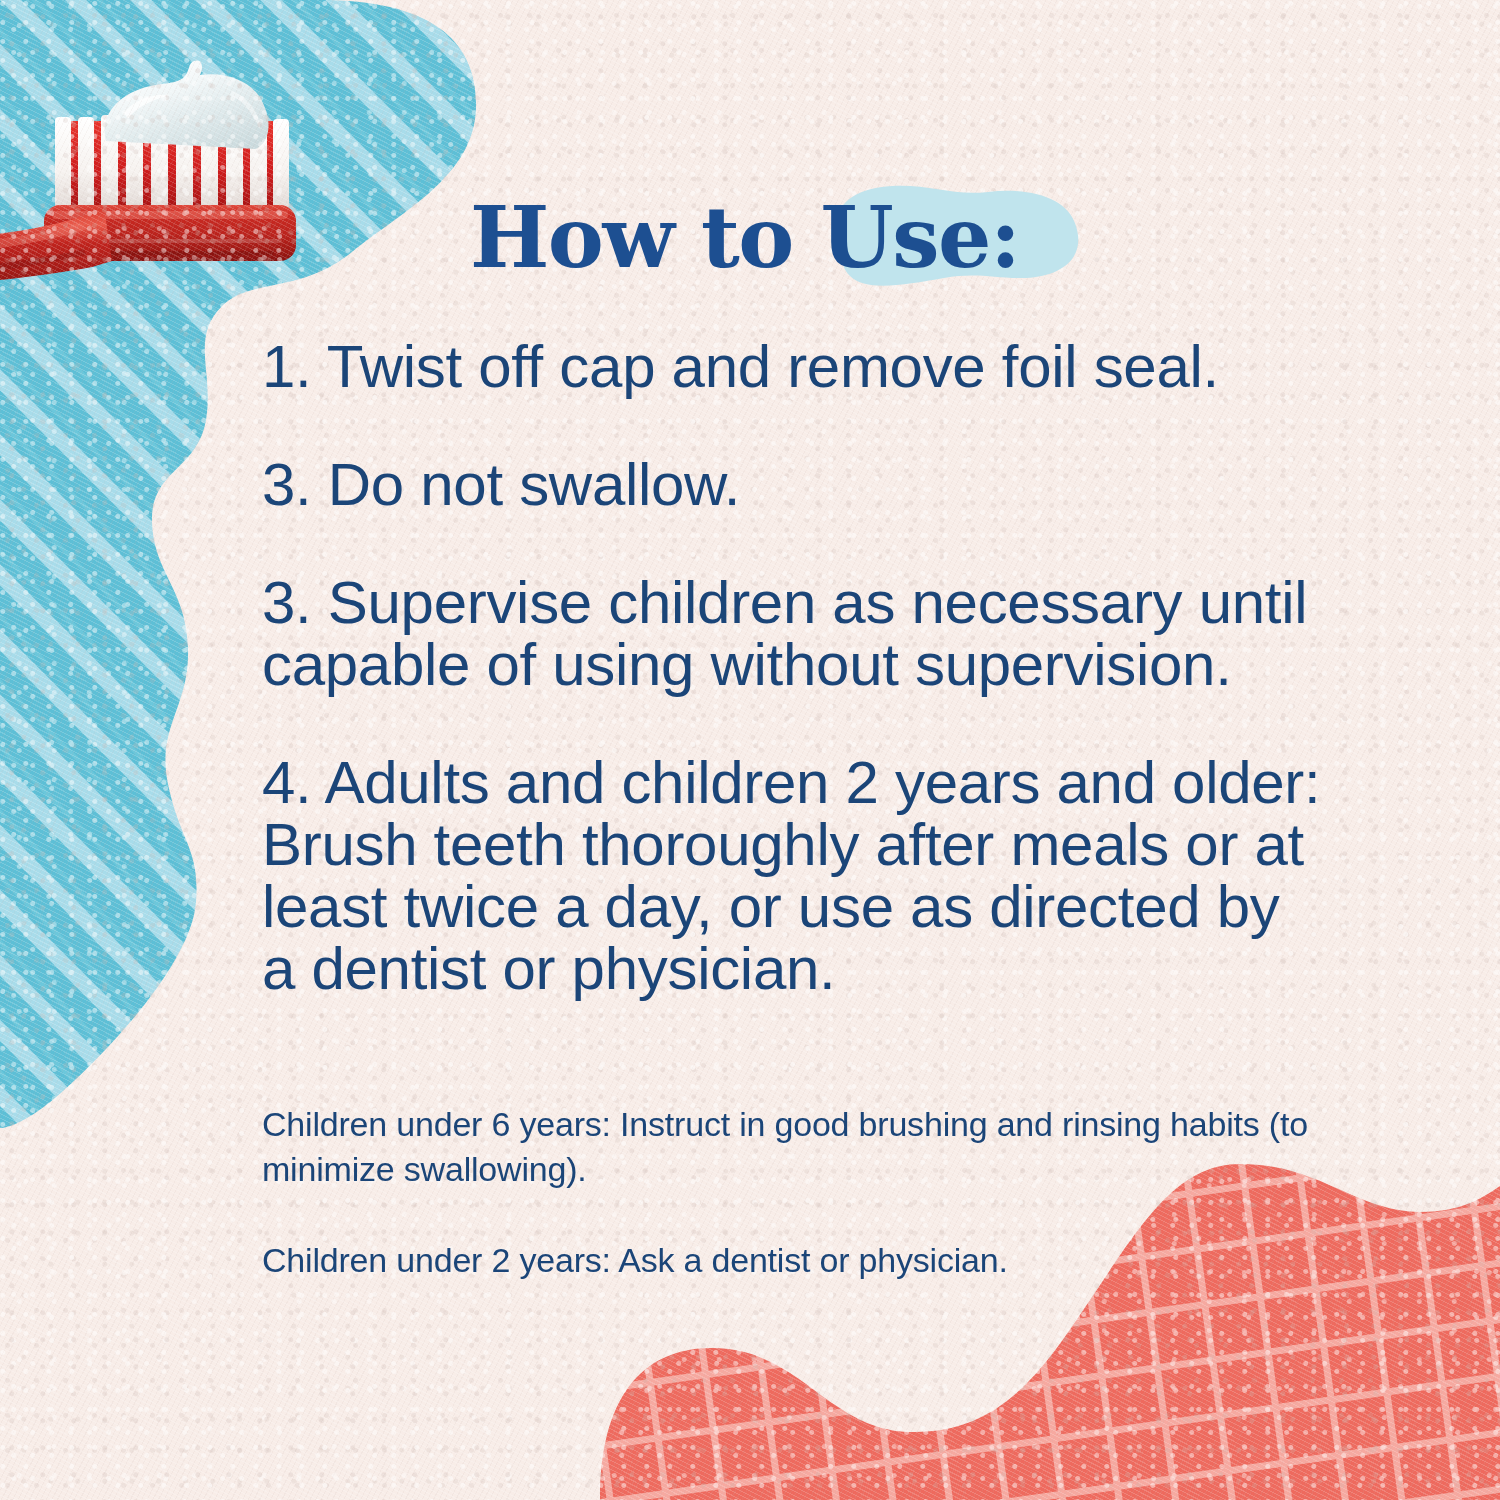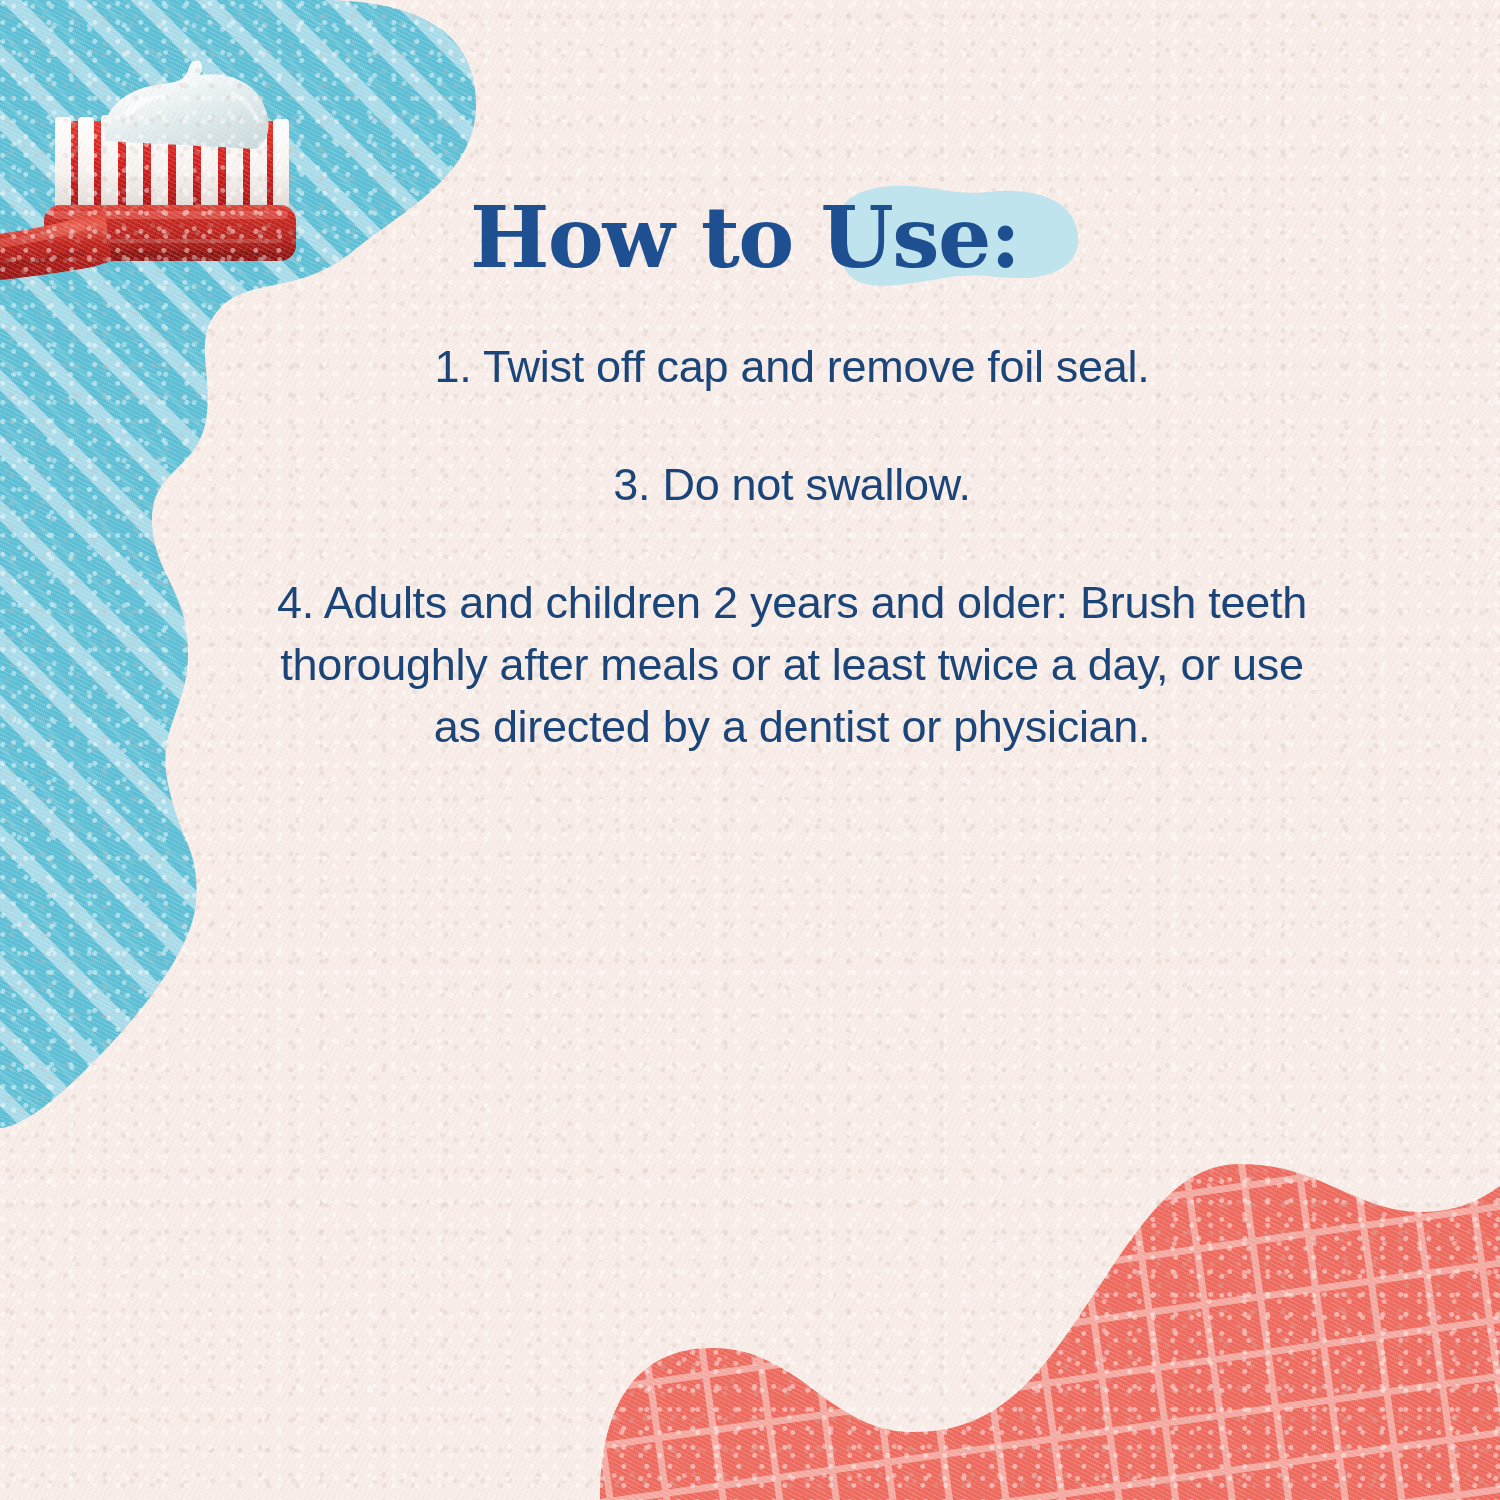--- a/index.html
+++ b/index.html
@@ -98,26 +98,25 @@
   }
 
   #steps {
     position: absolute;
     left: 262px; top: 336px;
     width: 1060px;
   }
   .step {
     margin: 0 0 56px 0;
     font-family: "Liberation Sans", sans-serif;
-    font-size: 45px;
+    font-size: 60px;
     line-height: 62px;
     font-weight: 400;
     color: #1b4578;
     letter-spacing: -.3px;
-    text-align: center;
   }
   .step:last-of-type { margin-bottom: 17px; }
   .step-4 { margin-bottom: 0; }
 
   #notes {
     position: absolute;
     left: 262px; top: 1102px;
     width: 1050px;
   }
   .note {
@@ -285,18 +284,23 @@
                  C 196,99 178,92 144,98
                  C 104,105 66,112 50,96
                  C 36,82 46,70 40,52 Z" fill="#c0e4ed"></path>
       </svg>
       <h1 id="title">How to Use:</h1>
     </div>
 
     <div id="steps">
       <p class="step step-1">1. Twist off cap and remove foil seal.</p>
       <p class="step step-2">3. Do not swallow.</p>
+      <p class="step step-3">3. Supervise children as necessary until capable of using without supervision.</p>
       <p class="step step-4">4. Adults and children 2 years and older: Brush teeth thoroughly after meals or at least twice a day, or use as directed by a dentist or physician.</p>
     </div>
 
+    <div id="notes">
+      <p class="note">Children under 6 years: Instruct in good brushing and rinsing habits (to minimize swallowing).</p>
+      <p class="note">Children under 2 years: Ask a dentist or physician.</p>
+    </div>
 
   </div>
 </div>
 
 </body></html>

